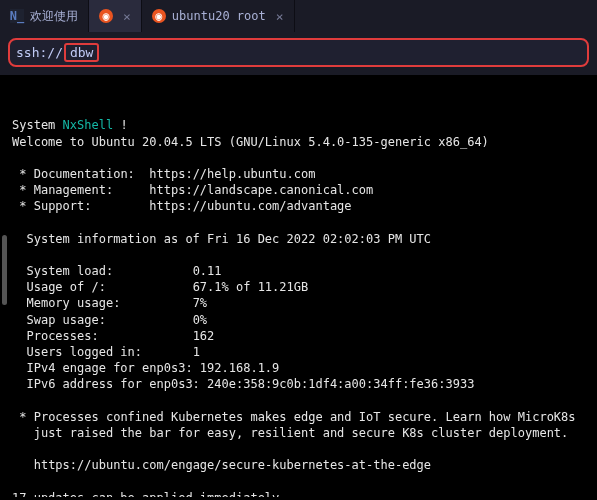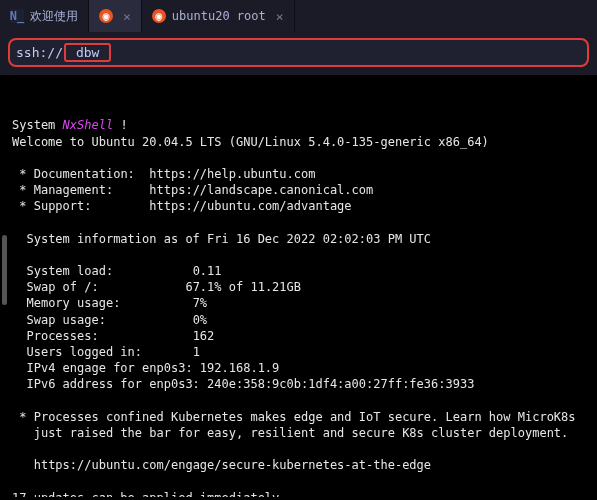--- a/index.html
+++ b/index.html
@@ -68,36 +68,36 @@
       color: #c0caf5;
       font-size: 13px;
       background: #1f2030;
     }
     .addr-seg {
       white-space: pre;
     }
     .addr-highlight {
       border: 2px solid #e03c3c;
       border-radius: 3px;
-      padding: 0 10px;
+      padding: 0 4px;
       margin: 0 1px;
     }
     .terminal {
       background: #000;
       padding: 10px 12px;
       color: #e6e6e6;
       font-size: 12px;
       line-height: 1.35;
       white-space: pre;
       font-family: "Consolas", "Monaco", monospace;
       height: calc(100% - 78px);
       overflow: hidden;
       position: relative;
     }
-    .orange { color: #d946ef; font-style: italic; }
+    .orange { color: #14b8a6; }
     .scrollbar {
       position: absolute;
       left: 2px;
       top: 160px;
       width: 5px;
       height: 70px;
       background: #555;
       border-radius: 3px;
     }
     .line { white-space: pre-wrap; word-break: break-all; }
@@ -133,27 +133,27 @@
 <span class="line"><span>System </span><span class="orange">NxShell</span><span> !</span></span>
 <span class="line">Welcome to Ubuntu 20.04.5 LTS (GNU/Linux 5.4.0-135-generic x86_64)</span>
 
 <span class="line"><span> * Documentation:  </span><span>https://help.ubuntu.com</span></span>
 <span class="line"><span> * Management:     </span><span>https://landscape.canonical.com</span></span>
 <span class="line"><span> * Support:        </span><span>https://ubuntu.com/advantage</span></span>
 
 <span class="line">  System information as of Fri 16 Dec 2022 02:02:03 PM UTC</span>
 
 <span class="line"><span>  System load:           </span><span>0.11</span></span>
-<span class="line"><span>  Swap of /:            </span><span>67.1% of 11.21GB</span></span>
+<span class="line"><span>  Usage of /:            </span><span>67.1% of 11.21GB</span></span>
 <span class="line"><span>  Memory usage:          </span><span>7%</span></span>
 <span class="line"><span>  Swap usage:            </span><span>0%</span></span>
 <span class="line"><span>  Processes:             </span><span>162</span></span>
 <span class="line"><span>  Users logged in:       </span><span>1</span></span>
 <span class="line"><span>  IPv4 engage for enp0s3: </span><span>192.168.1.9</span></span>
-<span class="line"><span>  IPv6 address for enp0s3: </span><span>240e:358:9c0b:1df4:a00:27ff:fe36:3933</span></span>
+<span class="line"><span>  IPv6 address for enp0s3: </span><span>240e:358:9c0b:1df4:a00:34ff:fe36:3933</span></span>
 
 <span class="line"> * Processes confined Kubernetes makes edge and IoT secure. Learn how MicroK8s</span>
 <span class="line">   just raised the bar for easy, resilient and secure K8s cluster deployment.</span>
 
 <span class="line">   https://ubuntu.com/engage/secure-kubernetes-at-the-edge</span>
 
 <span class="line">17 updates can be applied immediately.</span>
 
 
 

